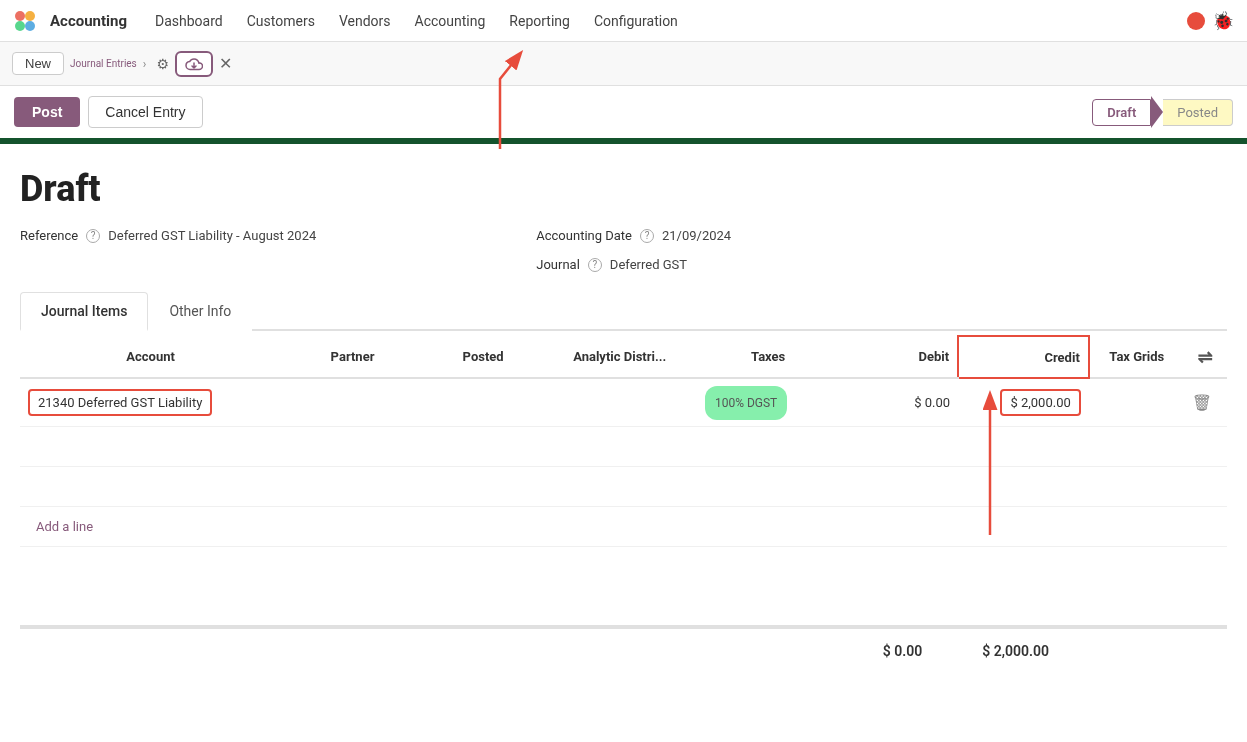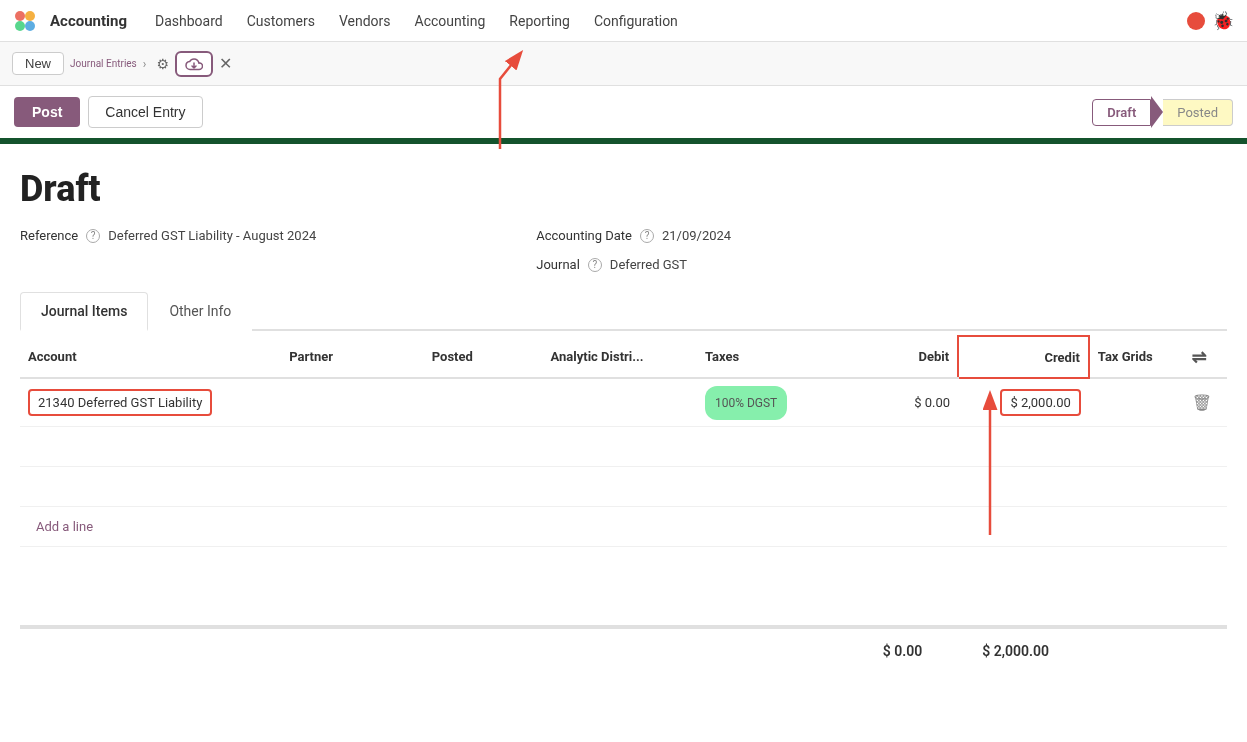--- a/index.html
+++ b/index.html
@@ -77,21 +77,21 @@
       border-bottom: none; margin-bottom: -2px; background: #fff; color: #555;
     }
     .tab.active {
       border: 1px solid #e0e0e0; border-bottom: 2px solid #fff;
       color: #333; font-weight: 500; border-radius: 4px 4px 0 0;
     }
 
     
     .journal-table { width: 100%; border-collapse: collapse; margin-top: 0; }
     .journal-table th {
-      text-align: left; padding: 10px 8px; font-size: 13px; font-weight: 700;
+      text-align: center; padding: 10px 8px; font-size: 13px; font-weight: 700;
       color: #333; border-bottom: 2px solid #e0e0e0; background: #fff;
     }
     .journal-table th.right { text-align: right; }
     .journal-table td { padding: 10px 8px; font-size: 13px; border-bottom: 1px solid #f0f0f0; }
     .journal-table td.right { text-align: right; }
     .journal-table .account-cell {
       border: 2px solid #e74c3c; border-radius: 4px; padding: 4px 8px; display: inline-block;
     }
     .tax-badge {
       background: #86efac; border-radius: 12px; padding: 10px 10px; font-size: 12px; color: #555;

